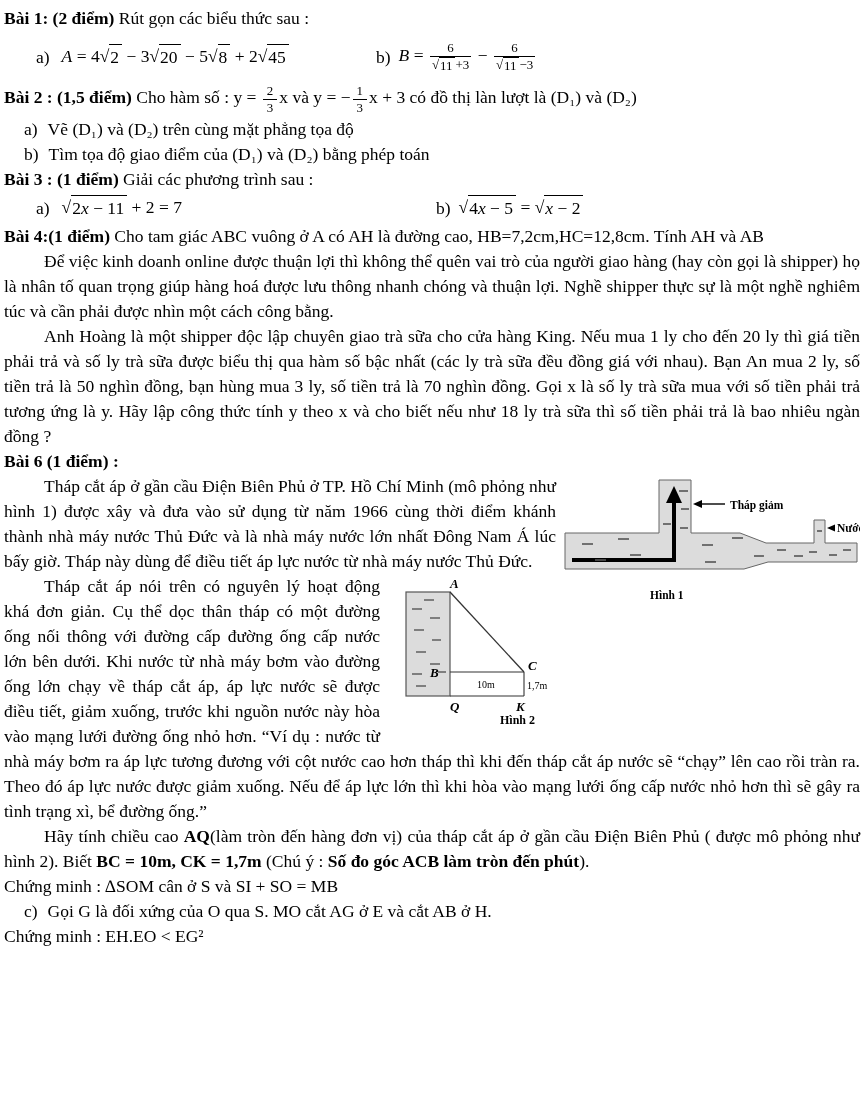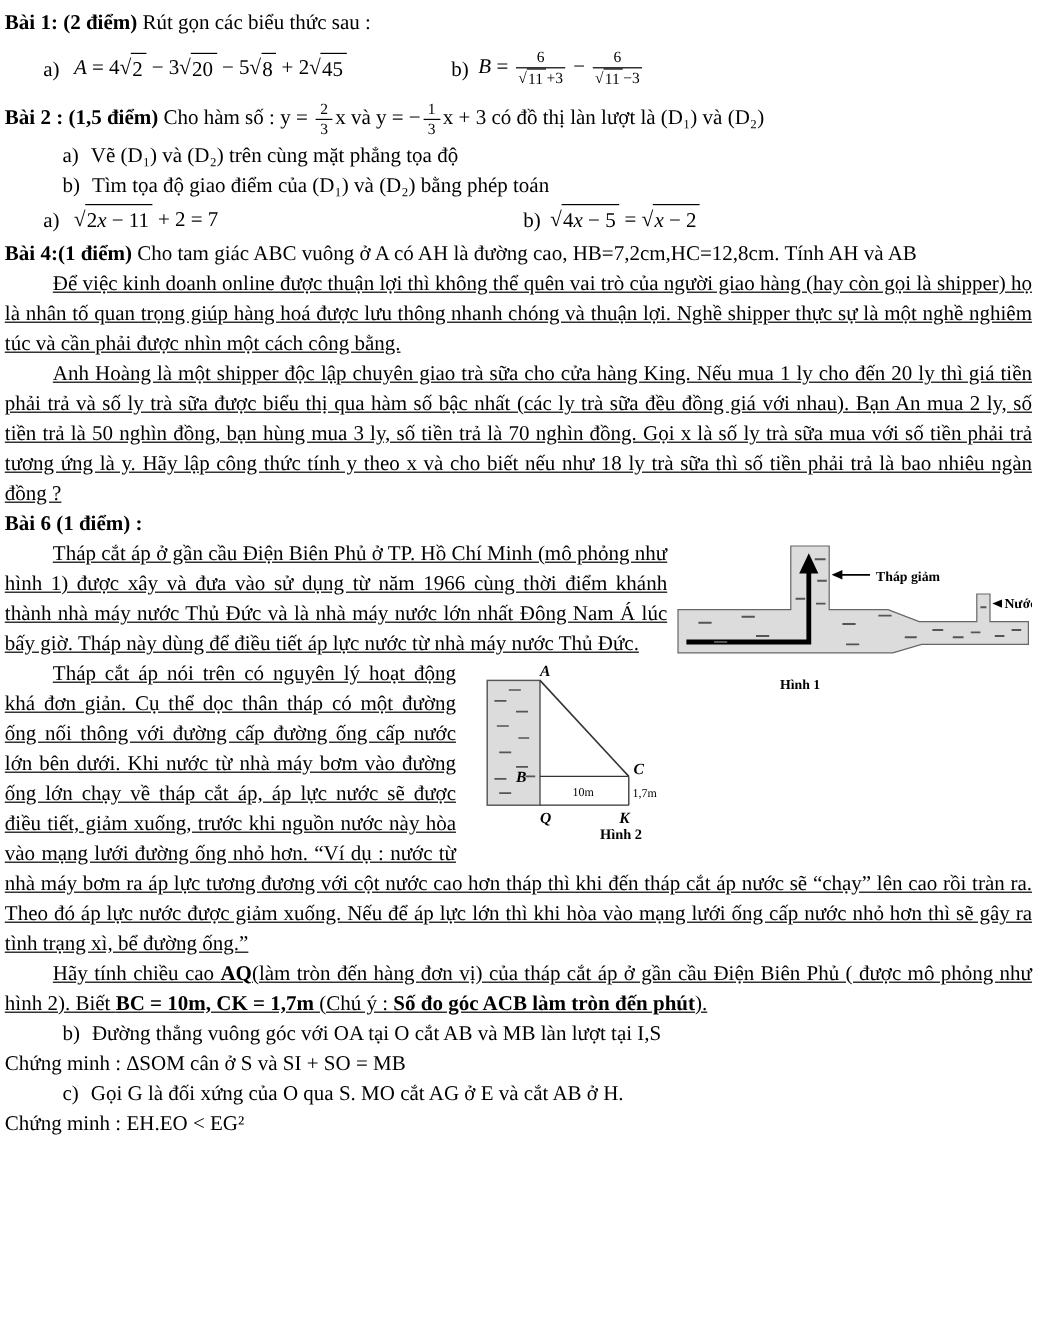--- a/index.html
+++ b/index.html
@@ -6,40 +6,40 @@
   .page{
     width:865px;min-height:1113px;box-sizing:border-box;
     background:#ffffff;color:#000;
     font-family:"Liberation Serif","DejaVu Serif",serif;
     font-size:17.5px;line-height:25px;
     padding:6px 5px 8px 4px;overflow:hidden;
   }
   p{margin:0;}
   b{font-weight:bold;}
   .just{text-align:justify;}
-  .indent{text-indent:40px;text-decoration:underline;}
+  .indent{text-indent:40px;}
   .head b{font-weight:bold;}
   
   .eqrow{display:flex;align-items:center;margin:1px 0;}
   .eqrow .part-a{display:flex;align-items:center;}
   .w1{width:372px;}
   .w2{width:432px;}
   .lbl{margin-left:32px;margin-right:12px;}
   .math{white-space:nowrap;}
   
   .sqrt{display:inline-flex;align-items:flex-start;white-space:nowrap;}
   .sqrt .rsign{display:inline-block;}
   .sqrt .rbar{display:inline-block;border-top:1.4px solid #000;padding:0 3px 0 1px;}
   
   .frac{display:inline-flex;flex-direction:column;vertical-align:middle;
         text-align:center;font-size:0.74em;line-height:1.2;margin:0 2px;}
   .frac .num{display:block;border-bottom:1px solid #000;padding:0 4px;}
   .frac .den{display:block;padding:0 2px;}
   
-  .item{margin-left:48px;}
+  .item{margin-left:20px;}
   .item .ilbl{display:inline-block;margin-right:10px;}
   .subline{}
   
   .figwrap1{float:right;width:298px;height:132px;margin:2px 0 2px 6px;}
   .figwrap2{float:right;width:170px;height:150px;margin:2px 0 2px 6px;}
   svg{display:block;}
   .clearb{clear:both;}
 </style>
 </head>
 <body>
@@ -87,20 +87,22 @@
     <span>Cho hàm số : y = <span class="frac">
           <span class="num">2</span>
           <span class="den">3</span>
         </span>x và y = −<span class="frac">
           <span class="num">1</span>
           <span class="den">3</span>
         </span>x + 3 có đồ thị làn lượt là (D₁) và (D₂)</span></p>
   <p class="item"><span class="ilbl">a)</span><span>Vẽ (D₁) và (D₂) trên cùng mặt phẳng tọa độ</span></p>
   <p class="item"><span class="ilbl">b)</span><span>Tìm tọa độ giao điểm của (D₁) và (D₂) bằng phép toán</span></p>
 
+  <p class="head"><b>Bài 3 : (1 điểm)</b>
+    <span>Giải các phương trình sau :</span></p>
   <div class="eqrow" style="min-height:30px;">
     <span class="part-a w2">
       <span class="lbl">a)</span>
       <span class="math"><span class="sqrt">
             <span class="rsign">√</span>
             <span class="rbar">2<i>x</i> − 11</span>
           </span> + 2 = 7</span>
     </span>
     <span class="part-a">
       <span style="margin-right:8px;">b)</span>
@@ -195,18 +197,17 @@
       </g>
       <text x="100" y="112" font-size="10" text-anchor="middle" font-family="Liberation Serif, DejaVu Serif, serif">10m</text>
       <text x="141" y="113" font-size="10" font-family="Liberation Serif, DejaVu Serif, serif">1,7m</text>
       <text x="114" y="148" font-size="12" font-weight="bold" font-family="Liberation Serif, DejaVu Serif, serif">Hình 2</text>
     </svg>
   </div>
 
   <p class="just indent">Tháp cắt áp nói trên có nguyên lý hoạt động khá đơn giản. Cụ thể dọc thân tháp có một đường ống nối thông với đường cấp đường ống cấp nước lớn bên dưới. Khi nước từ nhà máy bơm vào đường ống lớn chạy về tháp cắt áp, áp lực nước sẽ được điều tiết, giảm xuống, trước khi nguồn nước này hòa vào mạng lưới đường ống nhỏ hơn. “Ví dụ : nước từ nhà máy bơm ra áp lực tương đương với cột nước cao hơn tháp thì khi đến tháp cắt áp nước sẽ “chạy” lên cao rồi tràn ra. Theo đó áp lực nước được giảm xuống. Nếu để áp lực lớn thì khi hòa vào mạng lưới ống cấp nước nhỏ hơn thì sẽ gây ra tình trạng xì, bể đường ống.”</p>
   <p class="just indent">Hãy tính chiều cao <b>AQ</b>(làm tròn đến hàng đơn vị) của tháp cắt áp ở gần cầu Điện Biên Phủ ( được mô phỏng như hình 2). Biết <b>BC = 10m, CK = 1,7m</b> (Chú ý : <b>Số đo góc ACB làm tròn đến phút</b>).</p>
 
-  <p class="item"><span class="ilbl">b)</span><span>Đường thẳng vuông góc với OA tại O cắt AB và MB làn lượt tại I,S</span></p>
   <p class="subline">Chứng minh : ∆SOM cân ở S và SI + SO = MB</p>
   <p class="item"><span class="ilbl">c)</span><span>Gọi G là đối xứng của O qua S. MO cắt AG ở E và cắt AB ở H.</span></p>
   <p class="subline">Chứng minh : EH.EO &lt; EG²</p>
 
 </div>
 
 </body></html>

